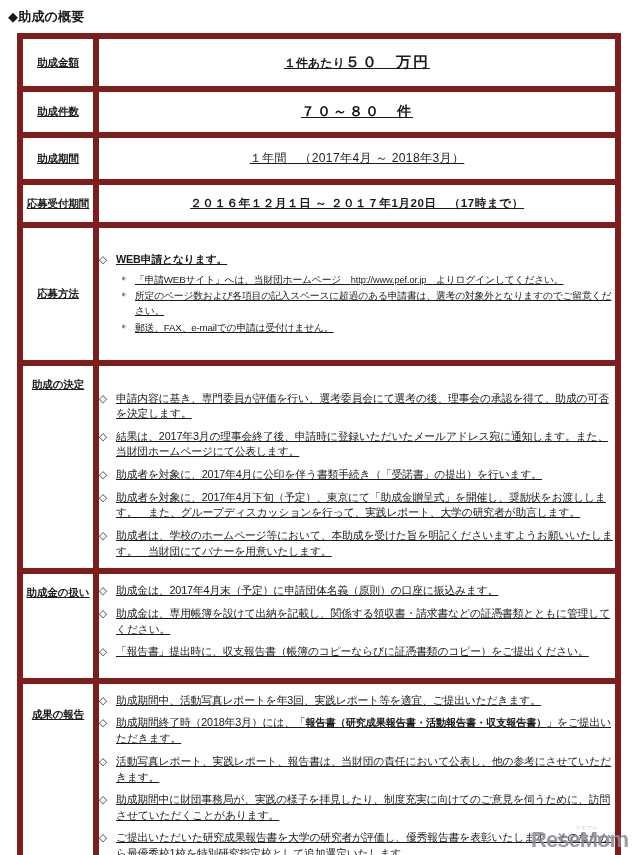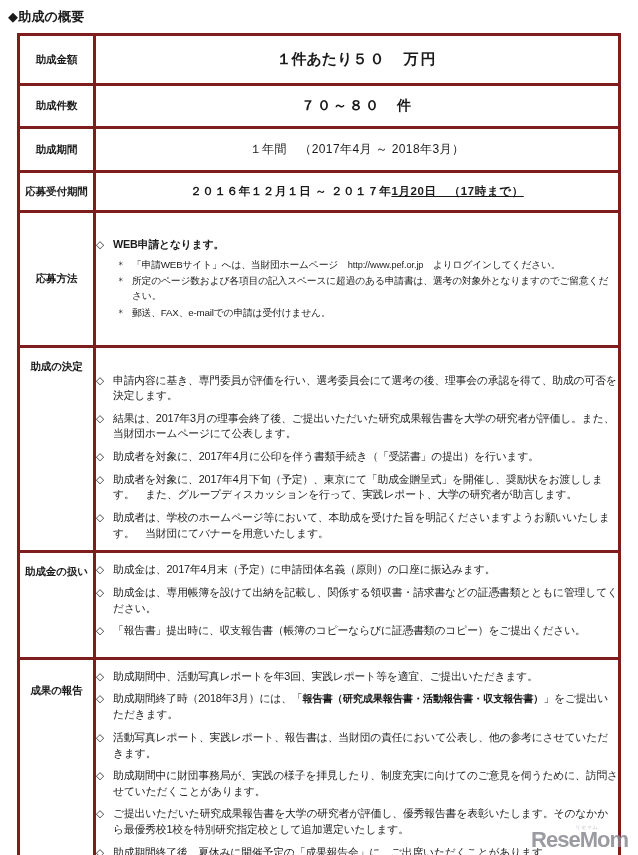--- a/index.html
+++ b/index.html
@@ -30,23 +30,24 @@
   
   .outline-table {
     position: absolute;
     left: 17px;
     top: 33px;
     width: 604px;
     border-collapse: collapse;
     table-layout: fixed;
   }
   .outline-table td {
-    border: 3px solid #7f1d1d;
+    border: 6px solid #7f1d1d;
     vertical-align: middle;
     padding: 0;
+    text-decoration: underline;
   }
   .label-cell {
     width: 76px;
     text-align: center;
     font-size: 10.5px;
     font-weight: bold;
     letter-spacing: -0.1px;
     padding: 4px 2px;
     white-space: nowrap;
   }
@@ -68,21 +69,21 @@
     font-weight: normal;
     letter-spacing: 0.4px;
     padding: 12px 4px;
   }
   .centered-value.medium {
     font-size: 11.5px;
     font-weight: bold;
     letter-spacing: 0.6px;
     padding: 11px 4px;
   }
-  .amount-lead { font-size: 15px; font-weight: bold; letter-spacing: 0px; }
+  .amount-lead { font-size: 12px; font-weight: bold; letter-spacing: 0px; }
   .amount-main { font-size: 15px; font-weight: bold; letter-spacing: 2px; }
   .underline-seg { text-decoration: underline; }
 
   
   .bullet-list {
     list-style: none;
     margin: 0;
     padding: 0;
   }
   .bullet-list > li {
@@ -226,21 +227,21 @@
           </li>
         </ul>
       </td>
     </tr>
 
     <tr class="thick-bottom">
       <td class="label-cell" style="vertical-align:top;padding-top:12px;">助成の決定</td>
       <td class="value-cell" style="padding-top:25px;padding-bottom:9px;">
         <ul class="bullet-list">
           <li>申請内容に基き、専門委員が評価を行い、選考委員会にて選考の後、理事会の承認を得て、助成の可否を決定します。</li>
-          <li>結果は、2017年3月の理事会終了後、ご提出いただいた研究成果報告書を大学の研究者が評価し。また、当財団ホームページにて公表します。</li>
+          <li>結果は、2017年3月の理事会終了後、申請時に登録いただいたメールアドレス宛に通知します。また、当財団ホームページにて公表します。</li>
           <li>助成者を対象に、2017年4月に公印を伴う書類手続き（「受諾書」の提出）を行います。</li>
           <li>助成者を対象に、2017年4月下旬（予定）、東京にて「助成金贈呈式」を開催し、奨励状をお渡しします。　また、グループディスカッションを行って、実践レポート、大学の研究者が助言します。</li>
           <li>助成者は、学校のホームページ等において、本助成を受けた旨を明記くださいますようお願いいたします。　当財団にてバナーを用意いたします。</li>
         </ul>
       </td>
     </tr>
 
     <tr class="thick-bottom">
       <td class="label-cell" style="vertical-align:top;padding-top:12px;">助成金の扱い</td>
       <td class="value-cell" style="padding-top:9px;padding-bottom:18px;">

